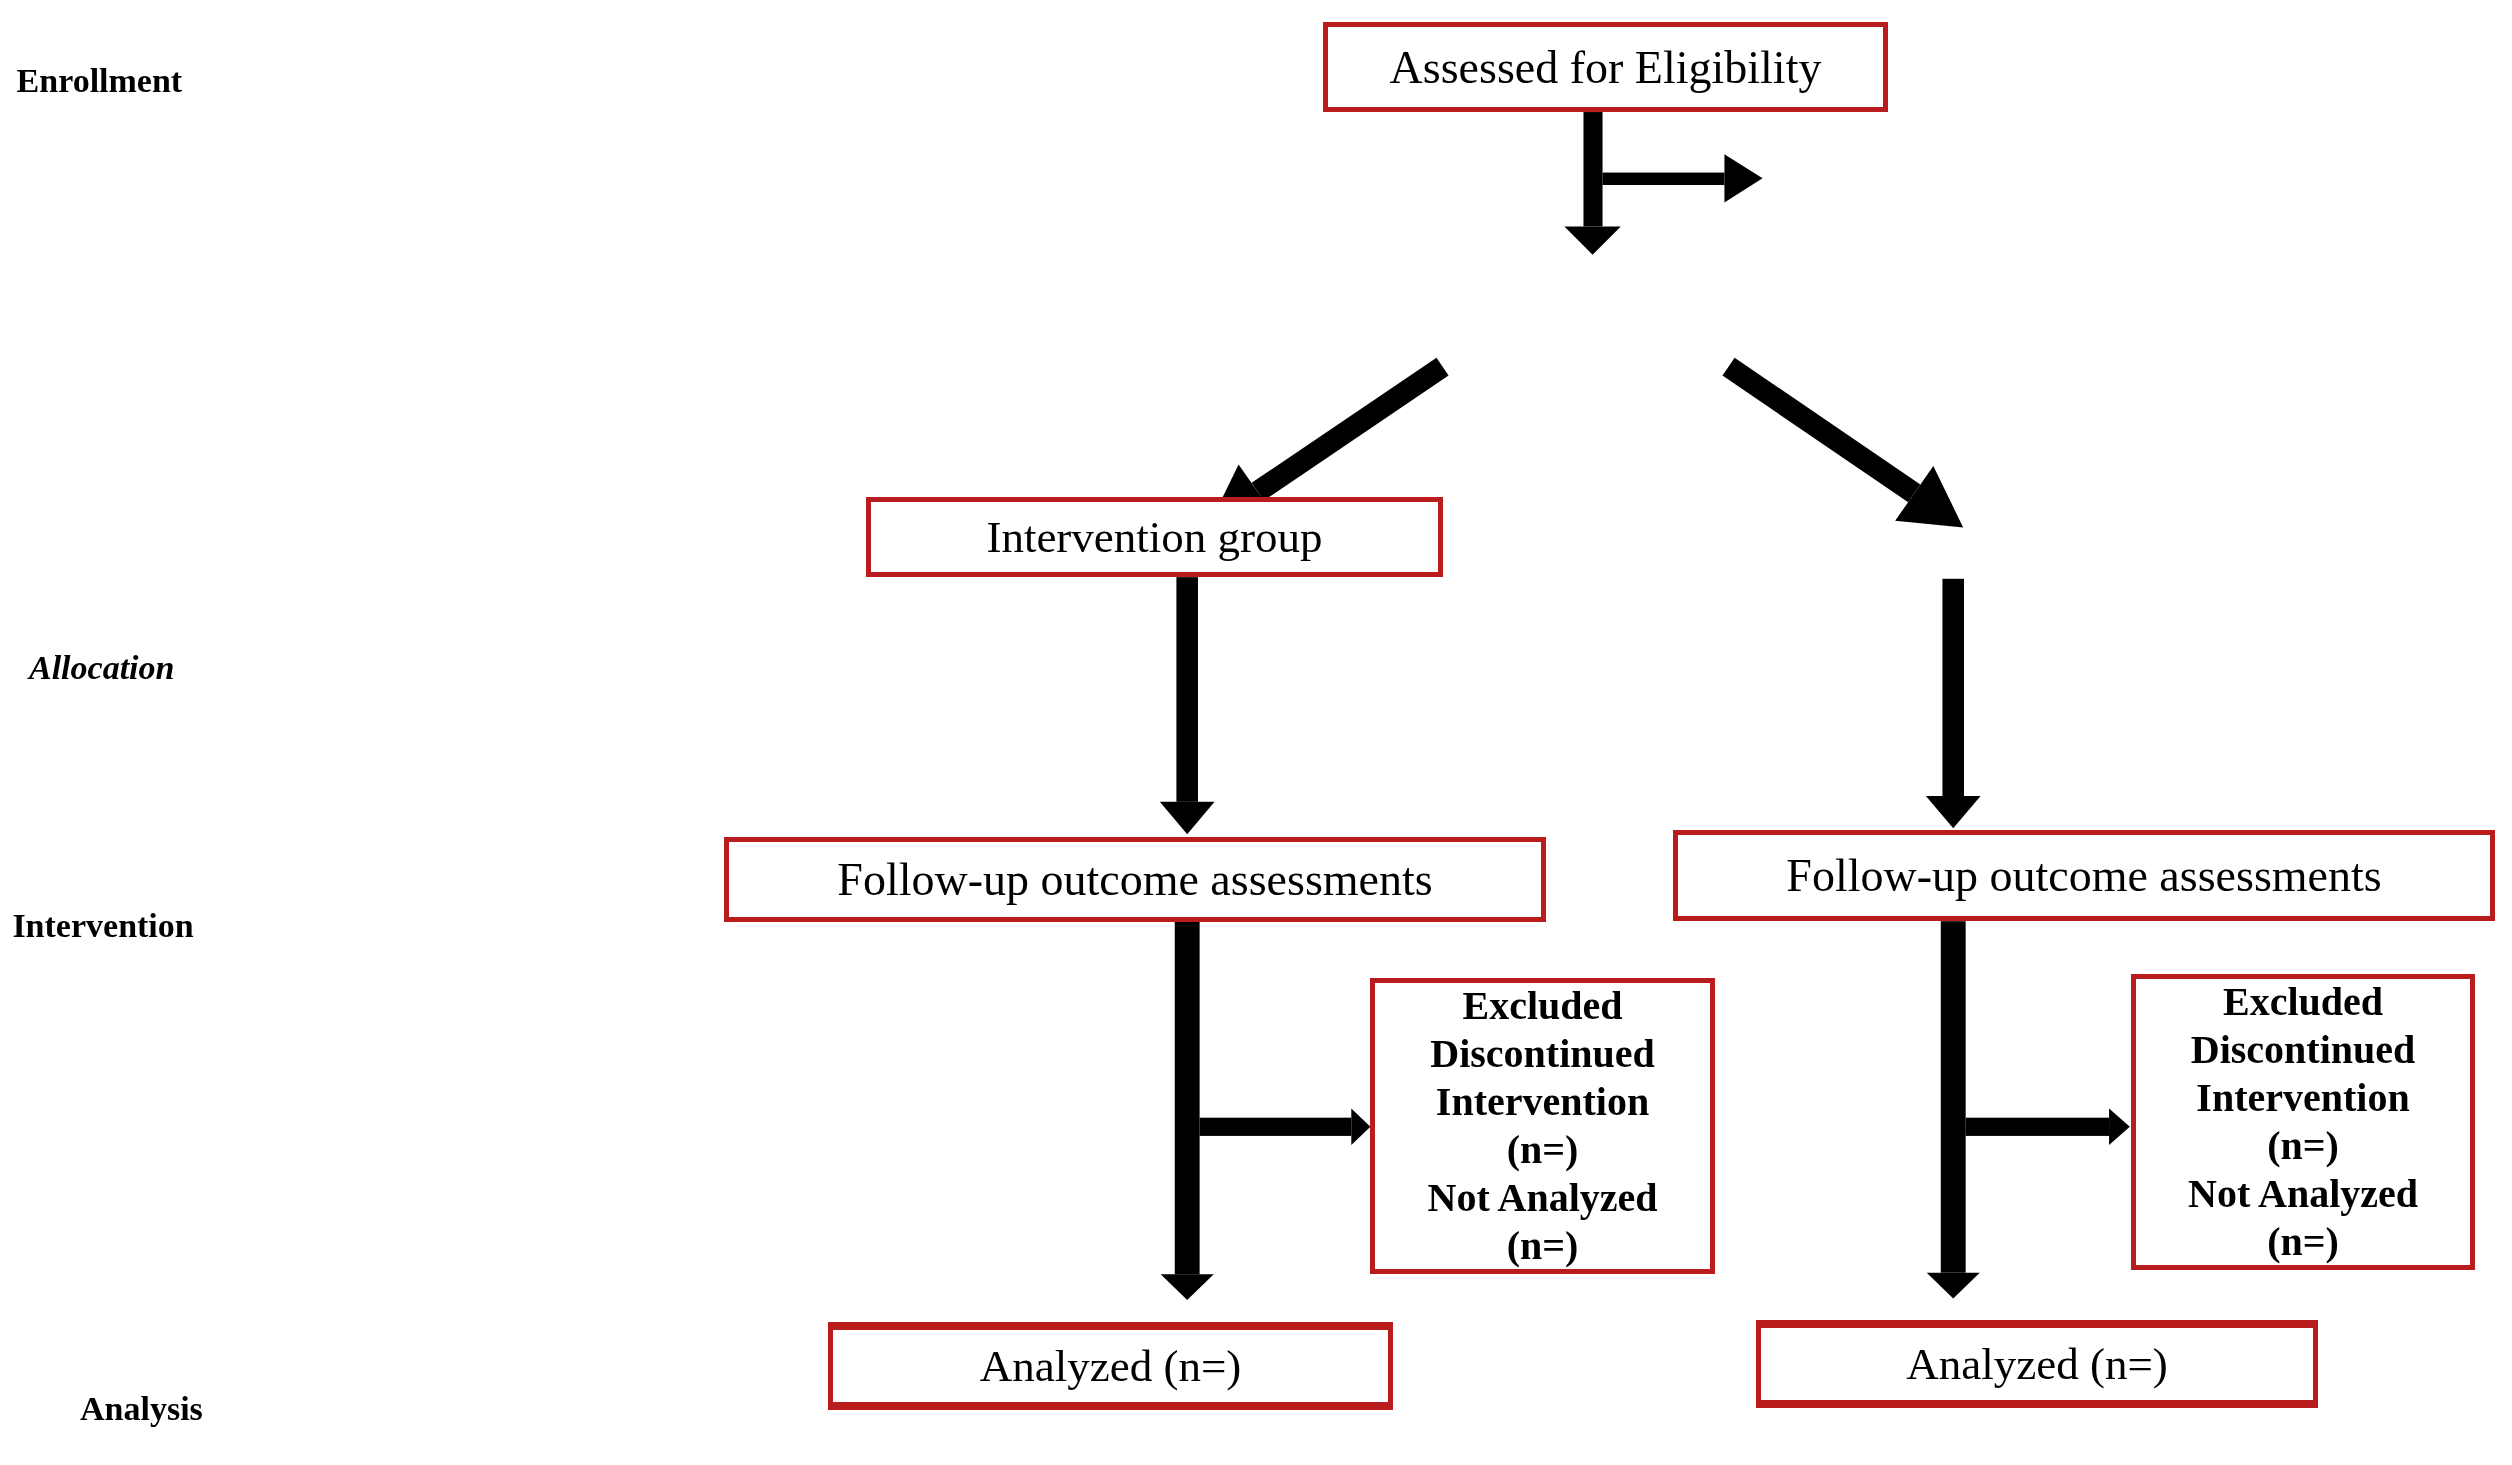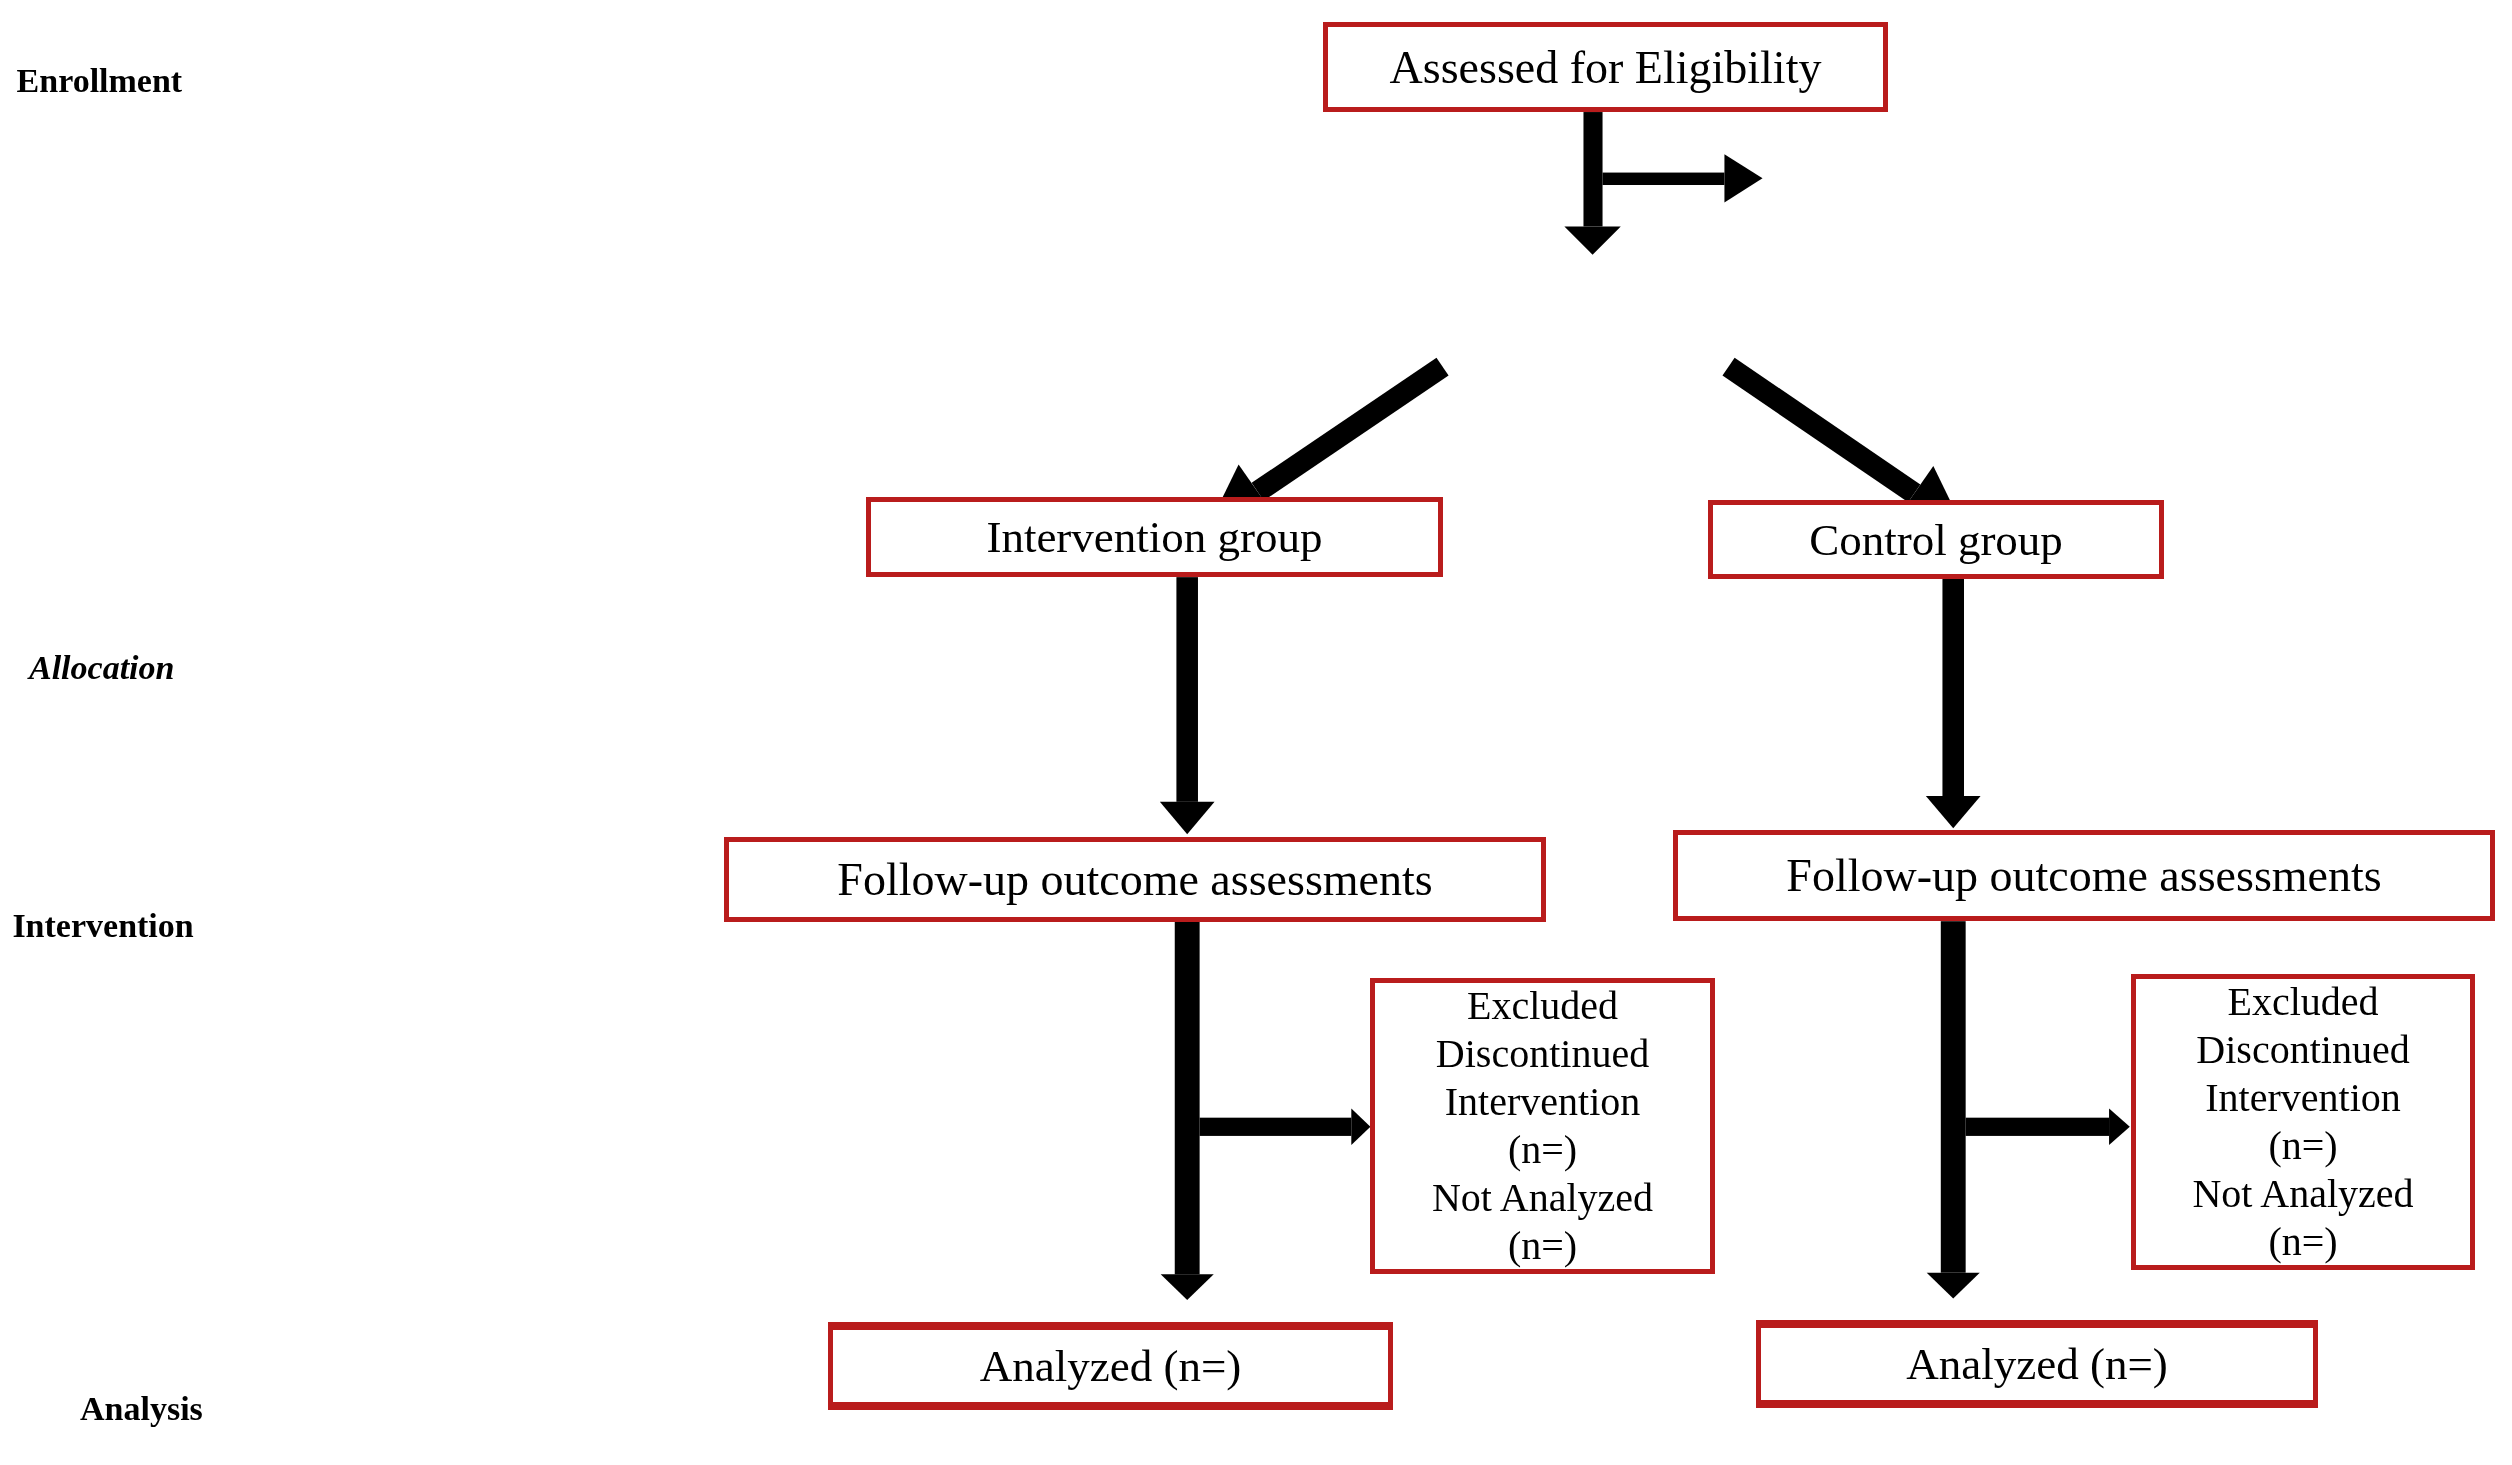--- a/index.html
+++ b/index.html
@@ -24,21 +24,21 @@
   .node {
     position: absolute;
     background: #ffffff;
     border: 5px solid #b91c1c;
     display: flex;
     align-items: center;
     justify-content: center;
     text-align: center;
     white-space: nowrap;
   }
-  .node.multiline { flex-direction: column; white-space: normal; }
+  .node.multiline { flex-direction: column; white-space: normal; font-weight: bold; }
 
   #assessed          { left: 1323px; top: 22.4px;   width: 565px; height: 90px; font-size: 46px; }
   #excluded-top      { left: 1763px; top: 148px;  width: 424px; height: 68px;  font-size: 40px; border-width: 3.3px; }
   #randomized        { left: 1202px; top: 256px;  width: 779px; height: 103px; font-size: 46px; border-radius: 50%; }
   #intervention-group{ left: 866px; top: 497px;  width: 577px; height: 80px;  font-size: 45px; }
   #control-group     { left: 1708px; top: 500px;  width: 456px; height: 79px;  font-size: 45px; }
   #followup-left     { left: 724px;  top: 837px; width: 822px; height: 85px; font-size: 46px; }
   #followup-right    { left: 1673px; top: 830px; width: 822px; height: 91px; font-size: 46px; }
   #excluded-detail-left  { left: 1370px; top: 978px; width: 345px; height: 296px; font-size: 40px; line-height: 48px; }
   #excluded-detail-right { left: 2131px; top: 974px; width: 344px; height: 296px; font-size: 40px; line-height: 48px; }
@@ -120,23 +120,20 @@
   <div class="node" id="assessed">
     <span>Assessed for Eligibility</span>
   </div>
 
 
 
   <div class="node" id="intervention-group">
     <span>Intervention group</span>
   </div>
 
-  <div class="node" id="control-group">
-    <span>Control group</span>
-  </div>
 
   <div class="node" id="followup-left">
     <span>Follow-up outcome assessments</span>
   </div>
 
   <div class="node" id="followup-right">
     <span>Follow-up outcome assessments</span>
   </div>
 
   <div class="node multiline" id="excluded-detail-left">

